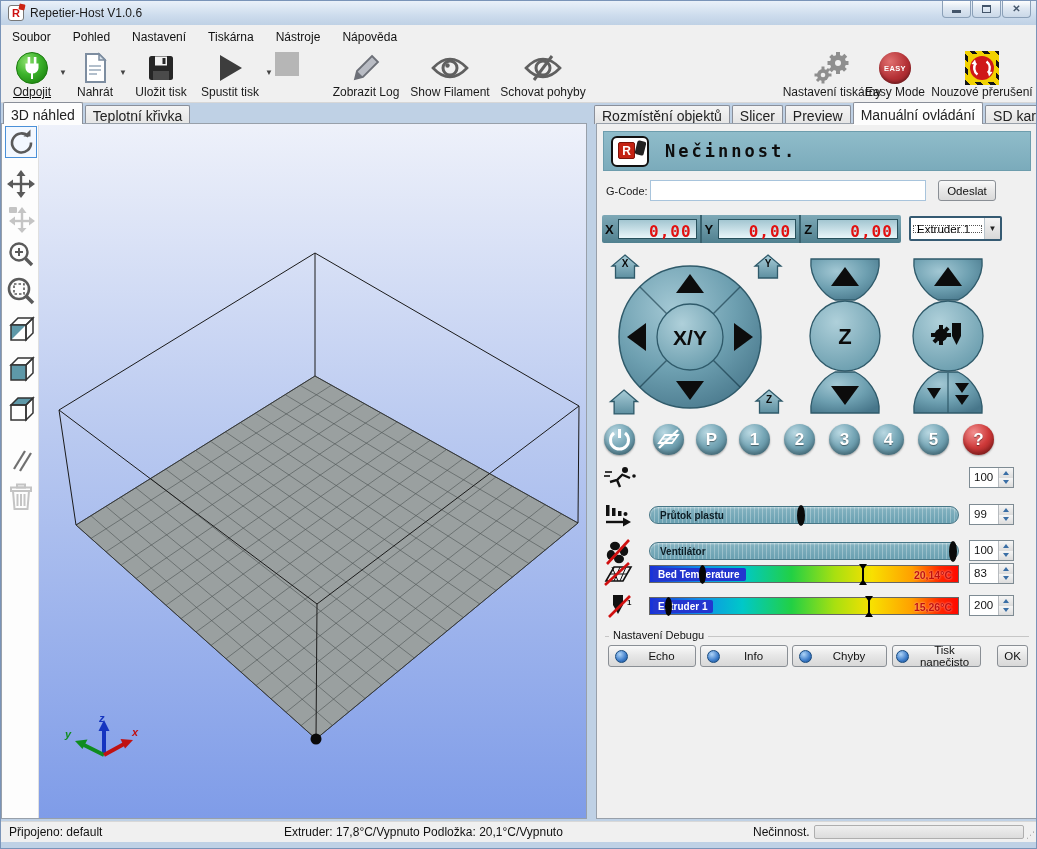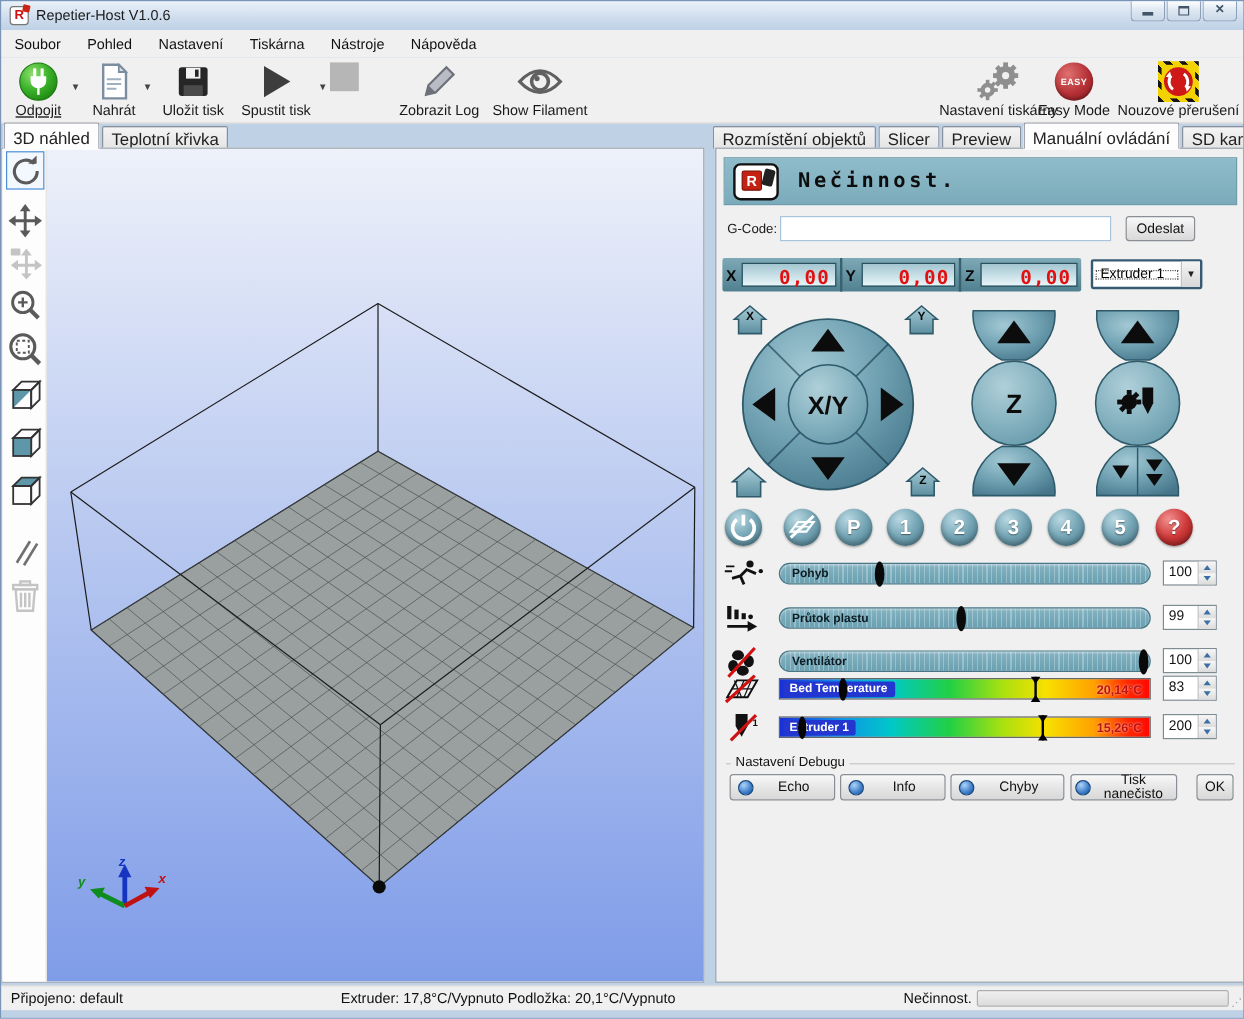--- a/index.html
+++ b/index.html
@@ -248,20 +248,30 @@
       <div class="tb-ico">
         <svg width="40" height="28" viewBox="0 0 40 28">
             <path d="M3 14 Q20 -4 37 14 Q20 32 3 14 z" fill="none" stroke="#606060" stroke-width="2.6"></path>
         <circle cx="20" cy="14" r="7" fill="none" stroke="#606060" stroke-width="3"></circle>
             <circle cx="17.5" cy="11.5" r="2.2" fill="#606060"></circle>
           </svg>
       </div>
       <span class="lbl">Show Filament</span>
     </div>
 
+    <div class="tb" style="left:496px;width:92px;">
+      <div class="tb-ico">
+        <svg width="40" height="28" viewBox="0 0 40 28">
+            <path d="M3 14 Q20 -4 37 14 Q20 32 3 14 z" fill="none" stroke="#606060" stroke-width="2.6"></path>
+        <circle cx="20" cy="14" r="7" fill="none" stroke="#606060" stroke-width="3"></circle>
+        <line x1="11" y1="26" x2="29" y2="2" stroke="#606060" stroke-width="3"></line>
+          </svg>
+      </div>
+      <span class="lbl">Schovat pohyby</span>
+    </div>
 
     <div class="tb" style="left:786px;width:90px;">
       <div class="tb-ico">
         <svg width="42" height="34" viewBox="0 0 42 34">
           <g fill="#8f8f8f">
             <g>
                 <circle cx="27" cy="12" r="8"></circle>
               <rect x="25" y="1" width="4" height="5"></rect>
                 <rect x="25" y="18" width="4" height="5"></rect>
               <rect x="16.5" y="10" width="5" height="4"></rect>
@@ -643,24 +653,20 @@
           <path d="M20 8 L14 14 L7 16"></path>
           <path d="M14 14 L17 21"></path>
           <path d="M20 9 L27 12"></path>
         </g>
       <g stroke="#111" stroke-width="1.6">
           <line x1="2" y1="6" x2="9" y2="6"></line>
           <line x1="1" y1="10" x2="7" y2="10"></line>
         </g>
       <circle cx="31" cy="10" r="1.8" fill="#111"></circle>
     </svg>
-    <div class="slider" style="top:345px;">
-      <span class="sl-lbl">Pohyb</span>
-      <div class="thumb" style="left: 27%;"></div>
-    </div>
     <div class="spin" style="top:343px;">
       <span class="val">100</span>
       <span class="btns">
           <span class="sb">
             <i class="tri-up"></i>
           </span>
           <span class="sb">
             <i class="tri-dn"></i>
           </span>
         </span>

